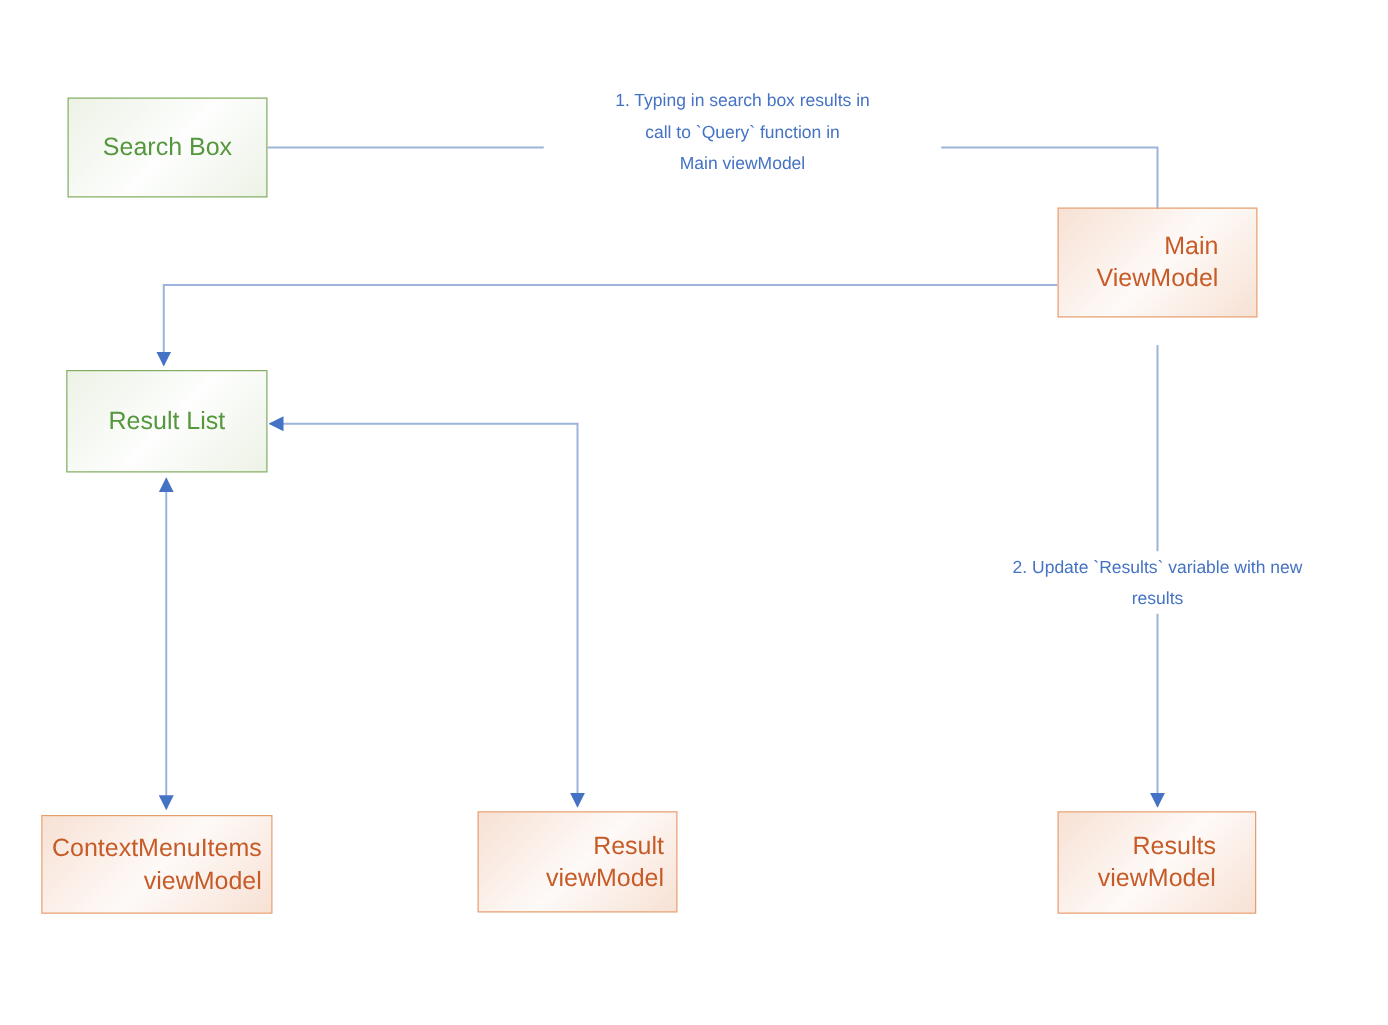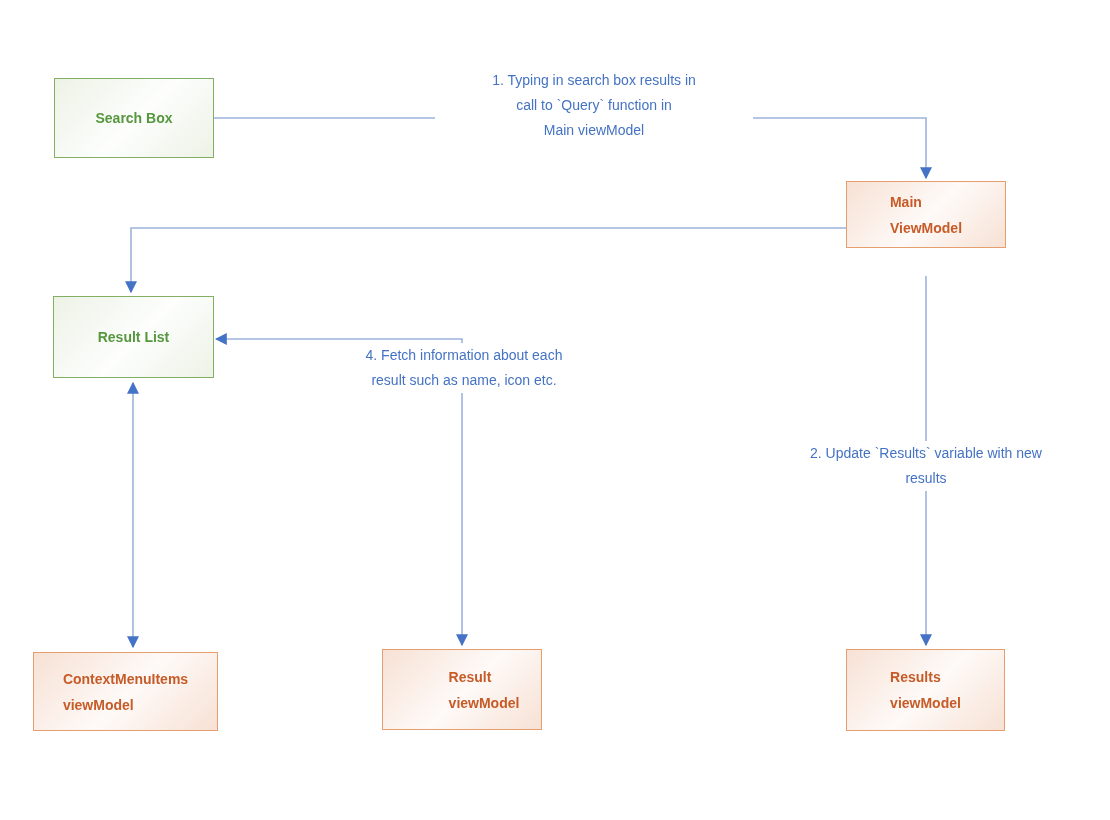--- a/index.html
+++ b/index.html
@@ -29,25 +29,24 @@
   .ah-fill {
     fill: var(--arrow-blue);
   }
   .node {
     position: absolute;
     z-index: 2;
     box-sizing: border-box;
     display: flex;
     align-items: center;
     justify-content: center;
-    text-align: left;
+    text-align: right;
     white-space: pre-line;
-    font-size: 14px;
+    font-size: 20px;
     line-height: 26px;
-    font-weight: bold;
   }
   .node.green {
     border: 1.6px solid var(--green-border);
     background: linear-gradient(135deg, var(--green-fill) 0%, #fdfefd 52%, var(--green-fill) 100%);
     color: var(--green-text);
   }
   .node.orange {
     border: 1.6px solid var(--orange-border);
     background: linear-gradient(135deg, var(--orange-fill) 0%, #fefaf8 52%, var(--orange-fill) 100%);
     color: var(--orange-text);
@@ -59,21 +58,21 @@
     text-align: center;
     white-space: pre-line;
     background: #ffffff;
     color: var(--label-blue);
     font-size: 14px;
     line-height: 25px;
     padding: 0 3px;
   }
   
   #node-search-box        { left: 54px;  top: 78px;  width: 160px; height: 80px; }
-  #node-main-viewmodel    { left: 846px; top: 181px; width: 160px; height: 67px; }
+  #node-main-viewmodel    { left: 846px; top: 166px; width: 160px; height: 88px; }
   #node-result-list       { left: 53px;  top: 296px; width: 161px; height: 82px; }
   #node-contextmenuitems  { left: 33px;  top: 652px; width: 185px; height: 79px; }
   #node-result-viewmodel  { left: 382px; top: 649px; width: 160px; height: 81px; padding-left: 44px; }
   #node-results-viewmodel { left: 846px; top: 649px; width: 159px; height: 82px; }
   
   #note-step1 { left: 594px; top: 68px;  width: 312px; }
   #note-step2 { left: 926px; top: 441px; width: 340px; }
   #note-step3 { left: 455px; top: 190px; width: 300px; }
   #note-step4 { left: 464px; top: 343px; width: 310px; }
   #note-step5 { left: 133px; top: 488px; width: 238px; }
@@ -113,17 +112,15 @@
 viewModel</div>
 
   <div class="note" id="note-step1">1. Typing in search box results in
 call to `Query` function in
 Main viewModel</div>
 
   <div class="note" id="note-step2">2. Update `Results` variable with new
 results</div>
 
 
-  <div class="note" id="note-step4">4. Fetch information about each
-result such as name, icon etc.</div>
 
 
 </div>
 
 </body></html>

